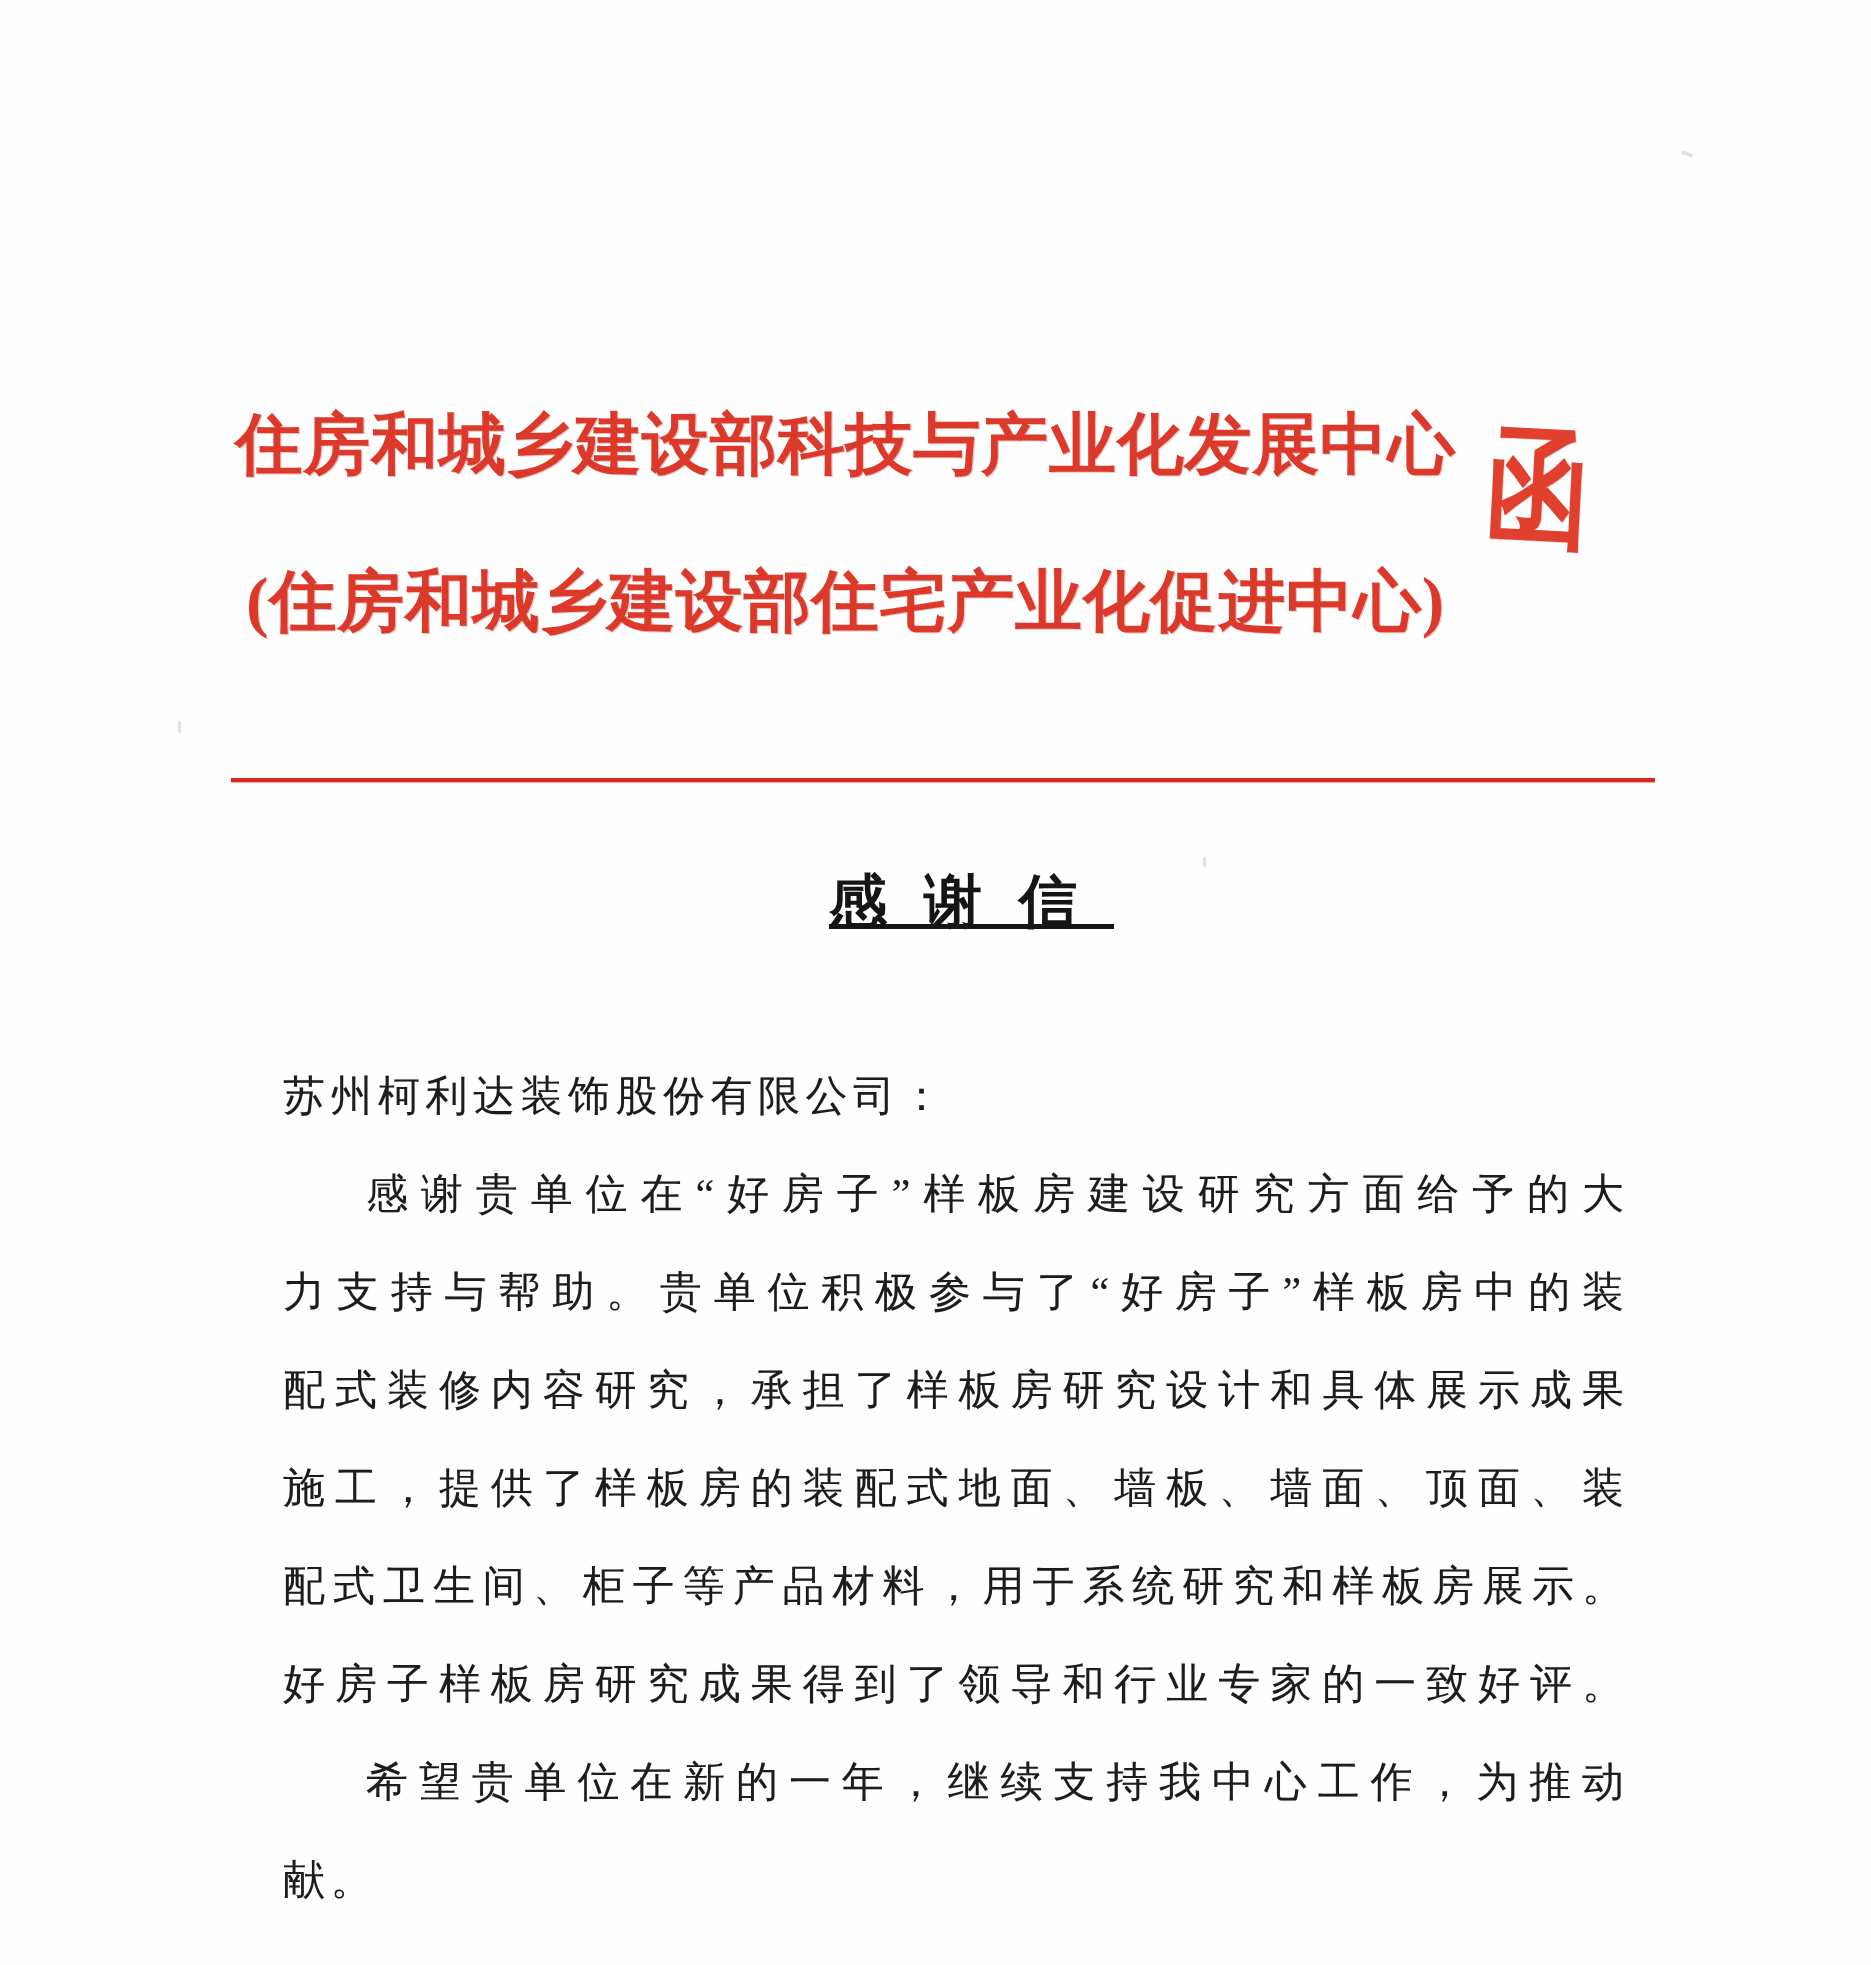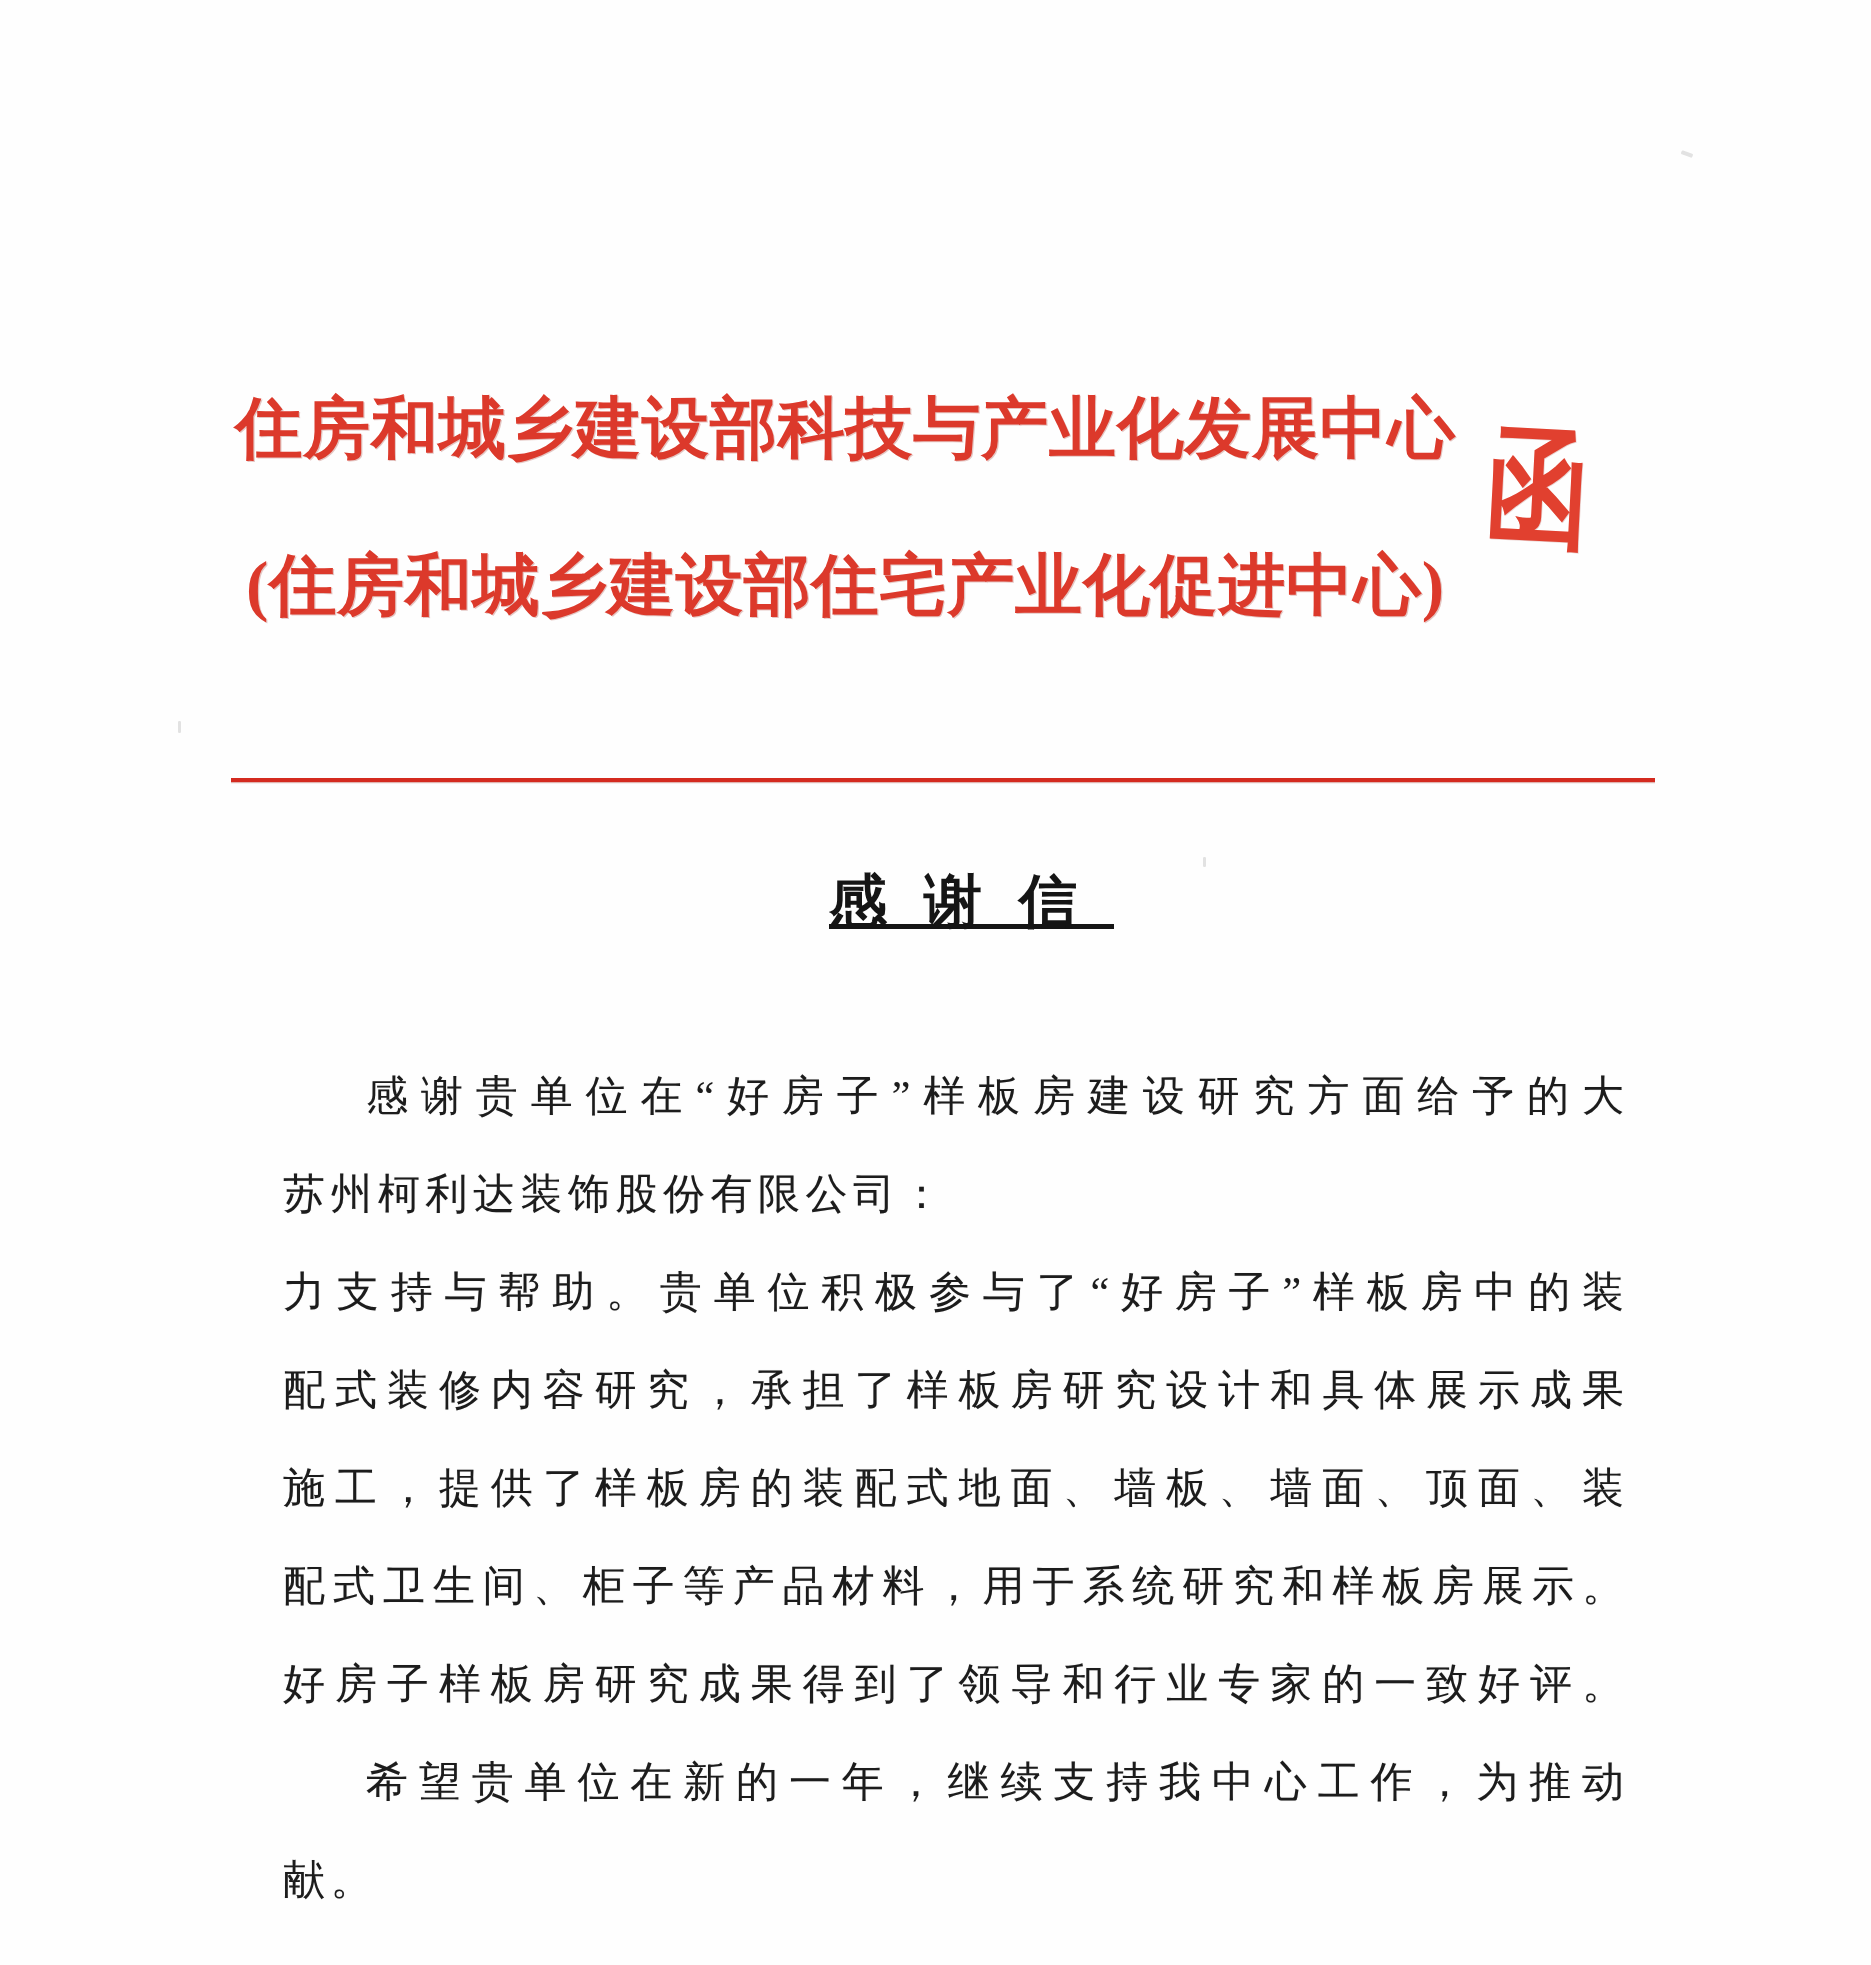--- a/index.html
+++ b/index.html
@@ -14,20 +14,21 @@
   
   .lh-line{
     position:absolute;left:197px;width:1297px;
     text-align:center;
     font-weight:bold;
     font-size:67px;
     letter-spacing:0.8px;
     color:#dc392b;
     white-space:nowrap;
     text-shadow:1.2px 1.2px 0 rgba(150,30,20,0.25);
+    margin-top:16px;
   }
   .lh-line1{top:383px;}
   .lh-line2{top:540px;}
   .han-char{
     position:absolute;left:1473px;top:424px;
     font-size:130px;line-height:130px;
     font-weight:bold;
     color:#e1402f;
     transform:rotate(3deg) scaleX(0.78);
     transform-origin:center;
@@ -81,23 +82,23 @@
 <div class="page">
 
   <div class="lh-line lh-line1">住房和城乡建设部科技与产业化发展中心</div>
   <div class="lh-line lh-line2">(住房和城乡建设部住宅产业化促进中心)</div>
   <div class="han-char">函</div>
   <div class="red-rule"></div>
 
   <div class="doc-title">感谢信</div>
 
   <div class="body-block">
+    <div class="line">苏州柯利达装饰股份有限公司：</div>
+
     <div class="line just indent">感谢贵单位在“好房子”样板房建设研究方面给予的大</div>
-
-    <div class="line">苏州柯利达装饰股份有限公司：</div>
     <div class="line just">力支持与帮助。贵单位积极参与了“好房子”样板房中的装</div>
     <div class="line just">配式装修内容研究，承担了样板房研究设计和具体展示成果</div>
     <div class="line just">施工，提供了样板房的装配式地面、墙板、墙面、顶面、装</div>
     <div class="line just">配式卫生间、柜子等产品材料，用于系统研究和样板房展示。</div>
     <div class="line just">好房子样板房研究成果得到了领导和行业专家的一致好评。</div>
 
     <div class="line just indent">希望贵单位在新的一年，继续支持我中心工作，为推动</div>
     <div class="line">献。</div>
 
   </div>

